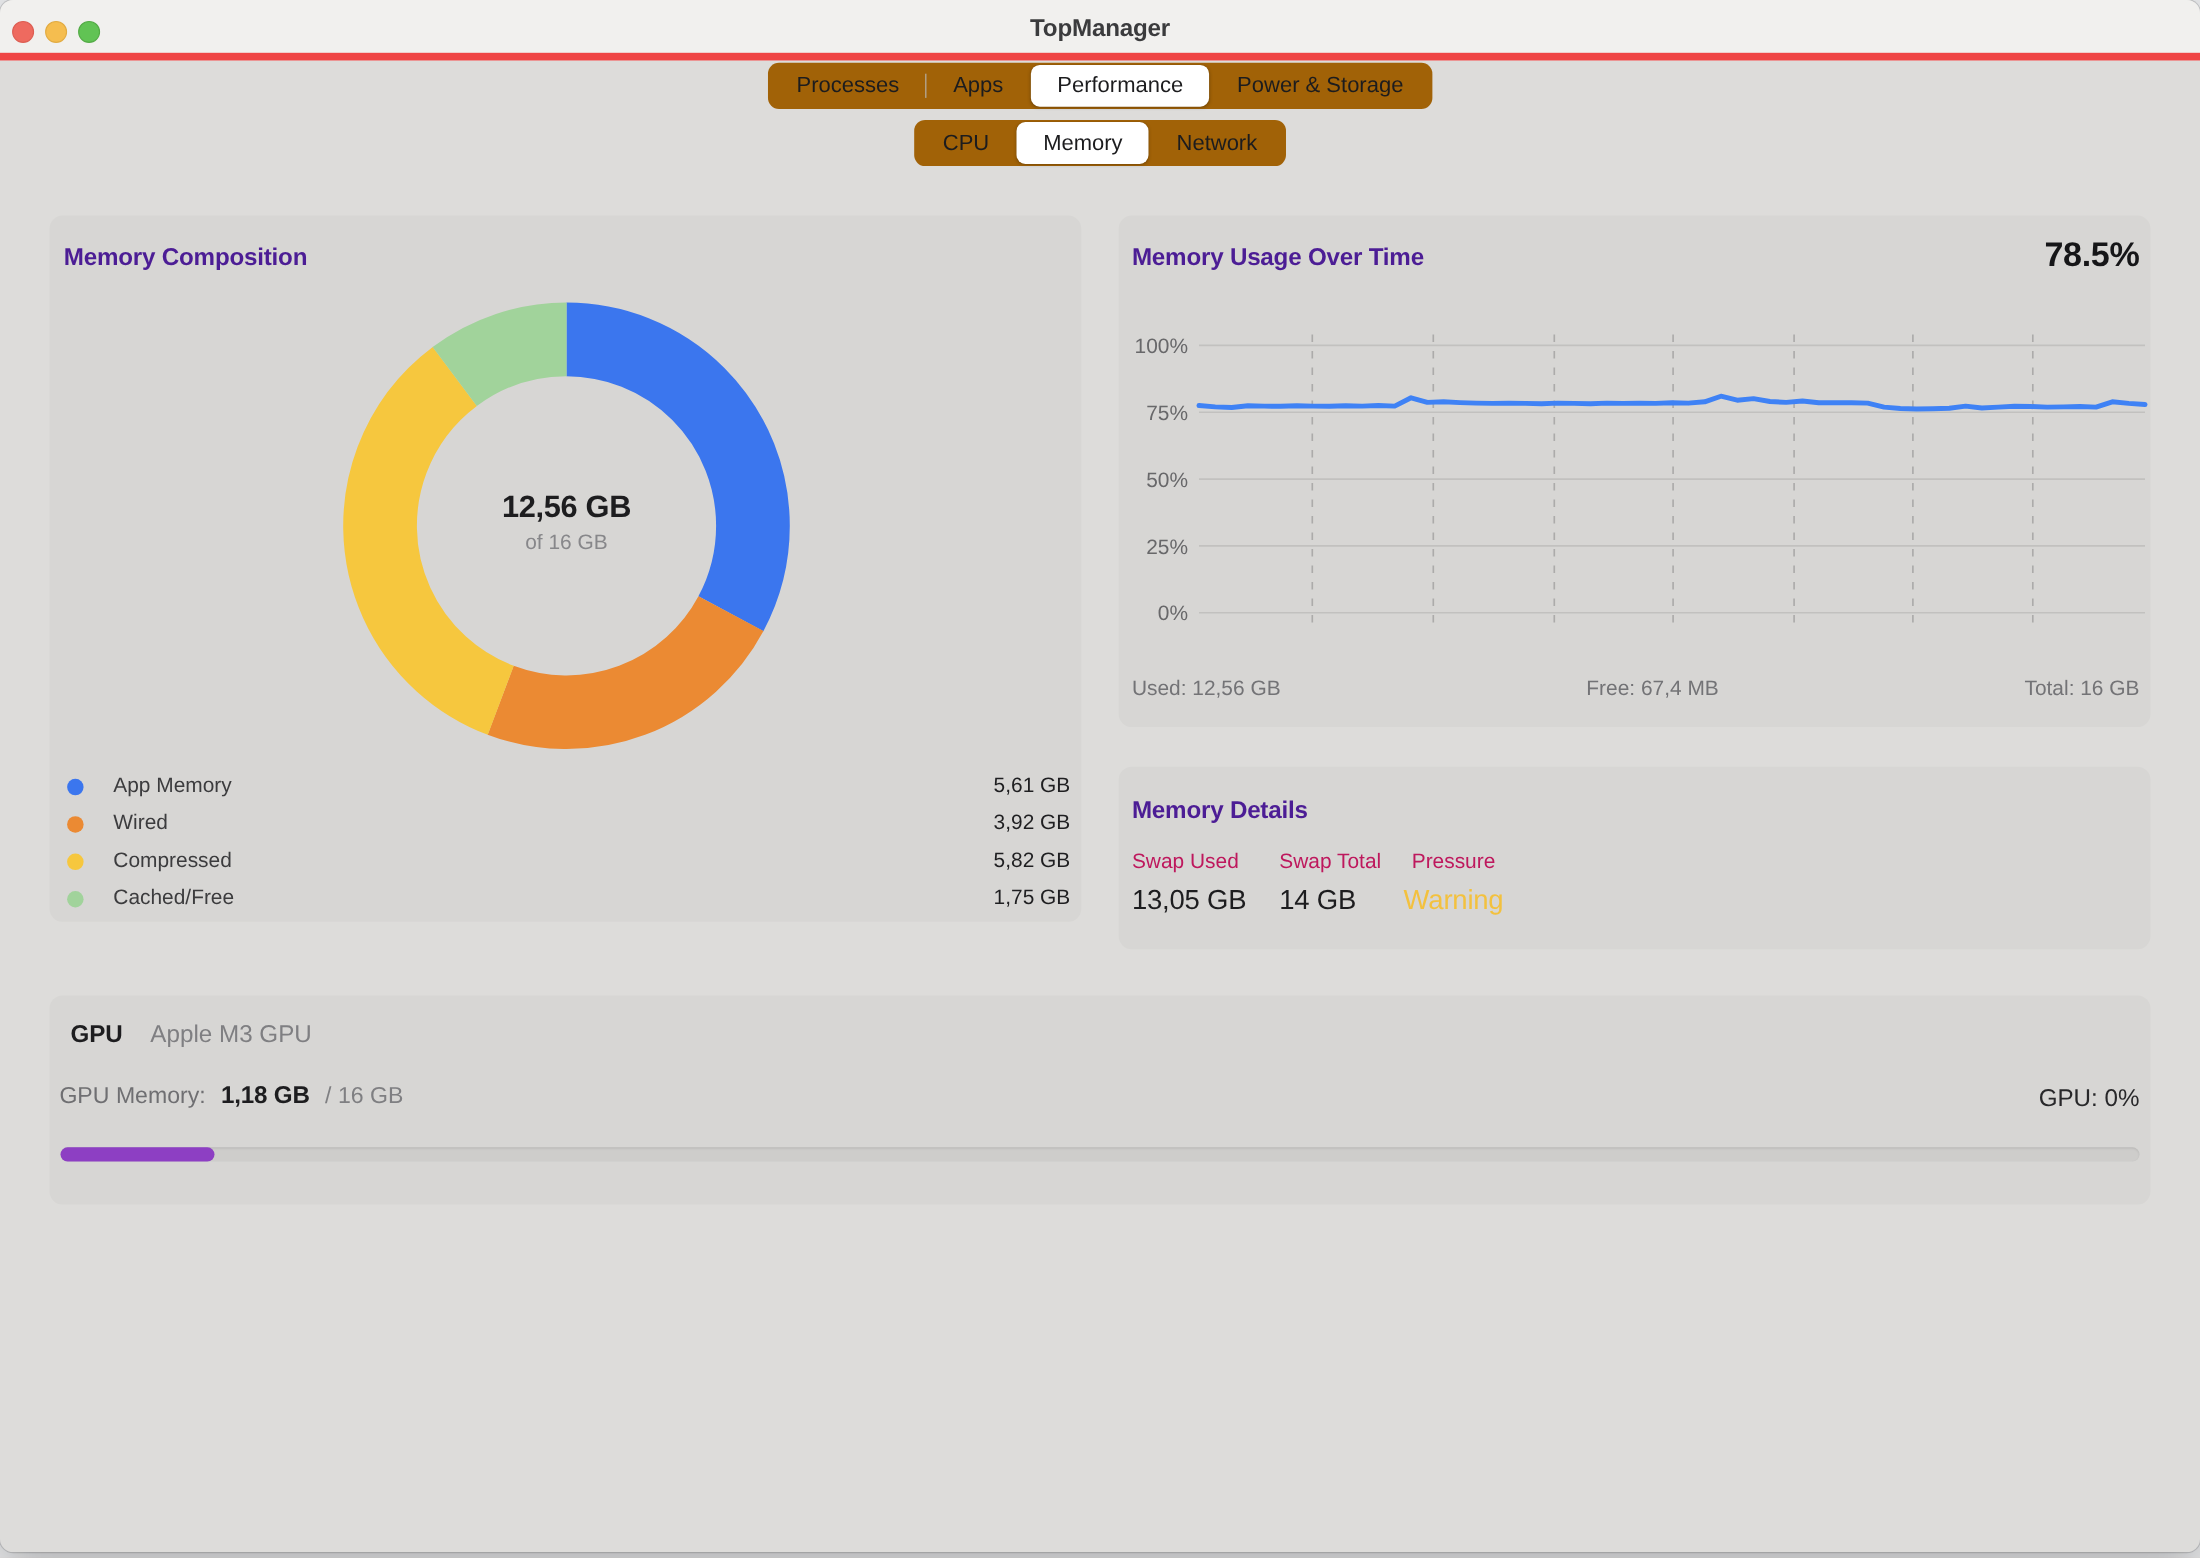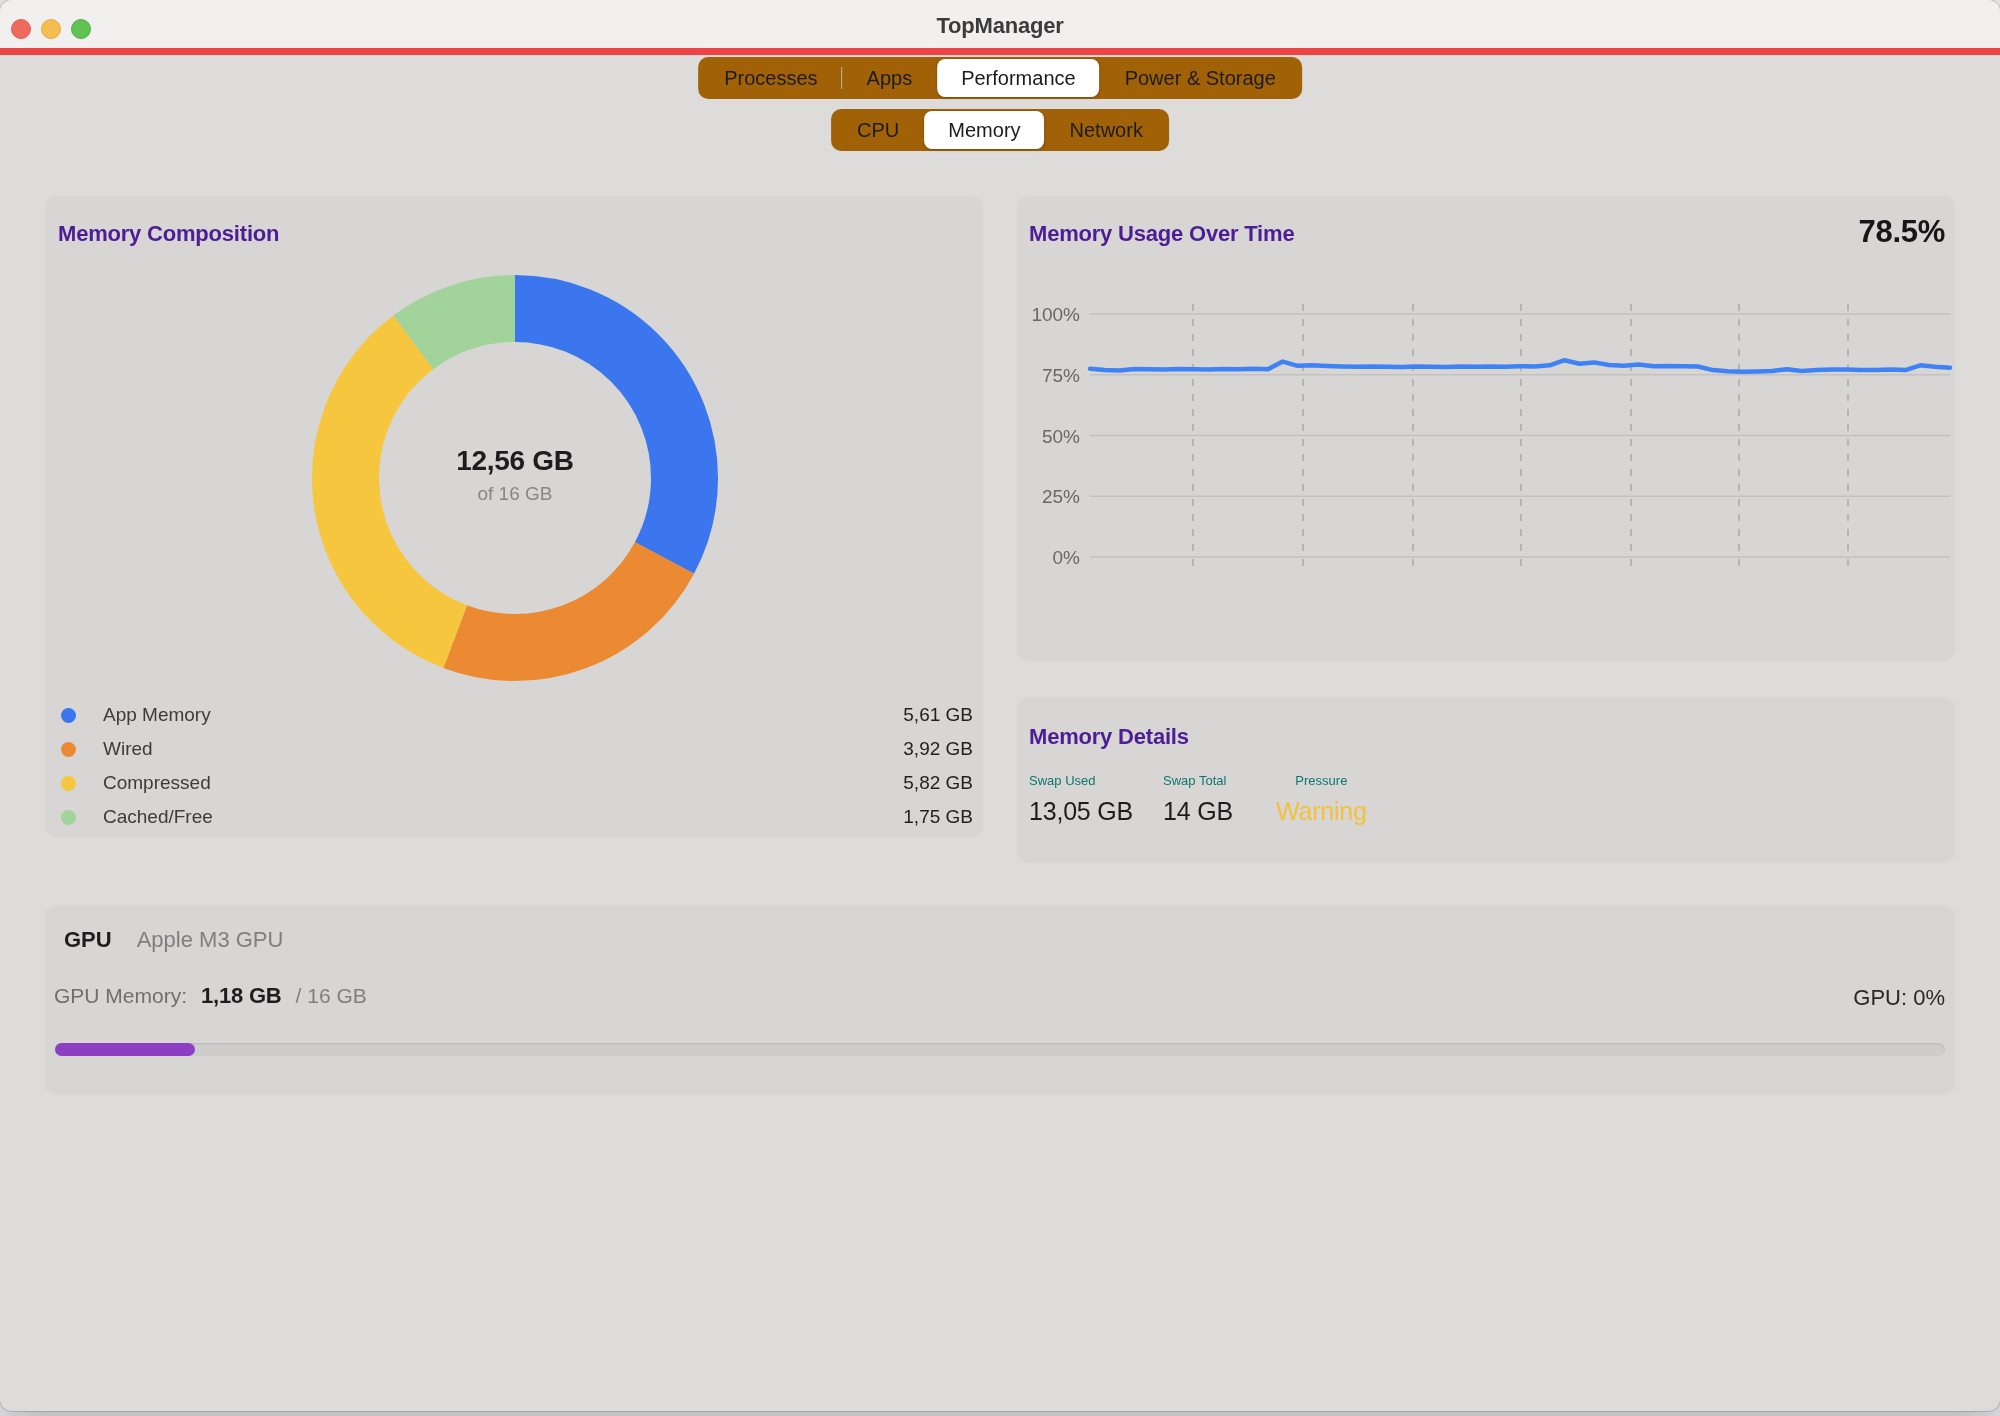--- a/index.html
+++ b/index.html
@@ -48,21 +48,21 @@
   #panel-usage .panel-title { left:12px; top:25px; }
   .usage-current { position:absolute; right:10px; top:18px; font-size:31px; font-weight:700; color:#161618; letter-spacing:-0.3px; }
   .chart-svg { position:absolute; left:0; top:0; width:938px; height:465px; }
   .axis-label { font-size:19px; fill:#68686a; }
   .usage-footer { position:absolute; left:12px; right:10px; top:420px; display:flex; justify-content:space-between; font-size:19px; color:#737376; }
 
   
   #panel-details .panel-title { left:12px; top:27px; }
   .details-cols { position:absolute; left:12px; top:76px; right:12px; }
   .details-col { position:absolute; top:0; }
-  .details-label { font-size:13px; color:#0f766e; }
+  .details-label { font-size:19px; color:#be185d; }
   .details-value { font-size:25px; font-weight:500; margin-top:9px; letter-spacing:-0.2px; }
 
   
   #panel-gpu .gpu-head { position:absolute; left:19px; top:22px; display:flex; align-items:baseline; gap:25px; }
   .gpu-title { font-size:22px; font-weight:700; color:#1d1d1f;text-align:center; }
   .gpu-name  { font-size:22px; color:#7f7f82; }
   .gpu-memrow { position:absolute; left:9px; top:78px; display:flex; align-items:baseline; gap:14px; }
   .gpu-mem-label { font-size:21px; color:#6f6f72; }
   .gpu-mem-used  { font-size:22px; font-weight:600; color:#1d1d1f; letter-spacing:-0.2px; }
   .gpu-mem-total { font-size:21px; color:#7f7f82; }
@@ -153,20 +153,25 @@
         <line x1="73" x2="933" y1="178.75" y2="178.75" stroke="#c2c1bf" stroke-width="1.5"></line>
         <text x="63" y="185.75" text-anchor="end" class="axis-label">75%</text>
         <line x1="73" x2="933" y1="239.5" y2="239.5" stroke="#c2c1bf" stroke-width="1.5"></line>
         <text x="63" y="246.5" text-anchor="end" class="axis-label">50%</text>
         <line x1="73" x2="933" y1="300.25" y2="300.25" stroke="#c2c1bf" stroke-width="1.5"></line>
         <text x="63" y="307.25" text-anchor="end" class="axis-label">25%</text>
         <line x1="73" x2="933" y1="361" y2="361" stroke="#c2c1bf" stroke-width="1.5"></line>
         <text x="63" y="368" text-anchor="end" class="axis-label">0%</text>
         <polyline points="73.0,172.7 87.8,173.9 102.7,174.4 117.5,172.9 132.3,173.2 147.1,173.4 162.0,172.9 176.8,173.2 191.6,173.4 206.4,172.9 221.3,173.2 236.1,172.7 250.9,173.2 265.8,165.6 280.6,169.8 295.4,169.3 310.2,170.0 325.1,170.5 339.9,170.7 354.7,170.5 369.6,170.7 384.4,171.0 399.2,170.5 414.0,170.7 428.9,171.0 443.7,170.5 458.5,170.7 473.3,170.5 488.2,170.7 503.0,170.2 517.8,170.5 532.7,169.3 547.5,164.2 562.3,167.8 577.1,166.4 592.0,169.0 606.8,169.8 621.6,168.5 636.4,170.2 651.3,170.0 666.1,170.2 680.9,170.5 695.8,174.1 710.6,175.3 725.4,175.8 740.2,175.6 755.1,175.1 769.9,173.2 784.7,174.9 799.6,174.1 814.4,173.4 829.2,173.6 844.0,174.1 858.9,173.9 873.7,173.6 888.5,174.1 903.3,169.3 918.2,170.7 933.0,171.7" fill="none" stroke="#3f82f5" stroke-width="4.5" stroke-linejoin="round" stroke-linecap="round"></polyline>
       </svg>
+    <div class="usage-footer">
+      <span>Used: 12,56 GB</span>
+      <span>Free: 67,4 MB</span>
+      <span>Total: 16 GB</span>
+    </div>
   </div>
 
   <div class="panel" id="panel-details">
     <div class="panel-title">Memory Details</div>
     <div class="details-cols" id="details-cols">
         <div class="details-col" style="left: 0px;">
           <div class="details-label">Swap Used</div>
           <div class="details-value" style="color:#1d1d1f">13,05 GB</div>
         </div>
         <div class="details-col" style="left: 134px;">

